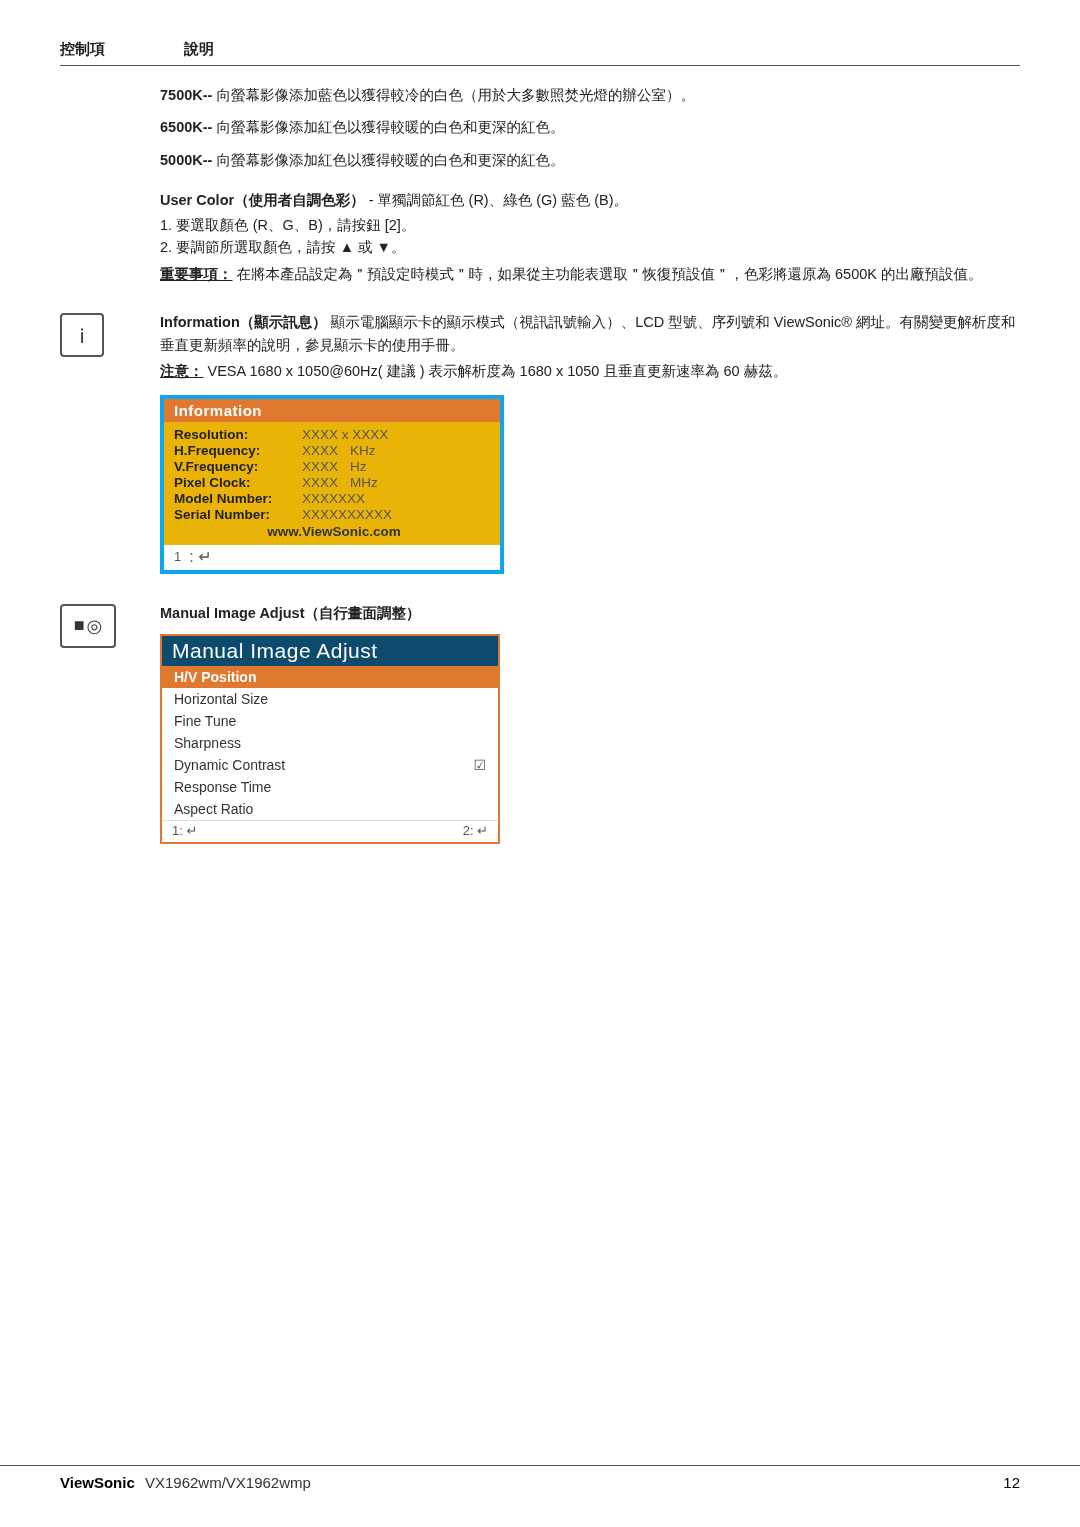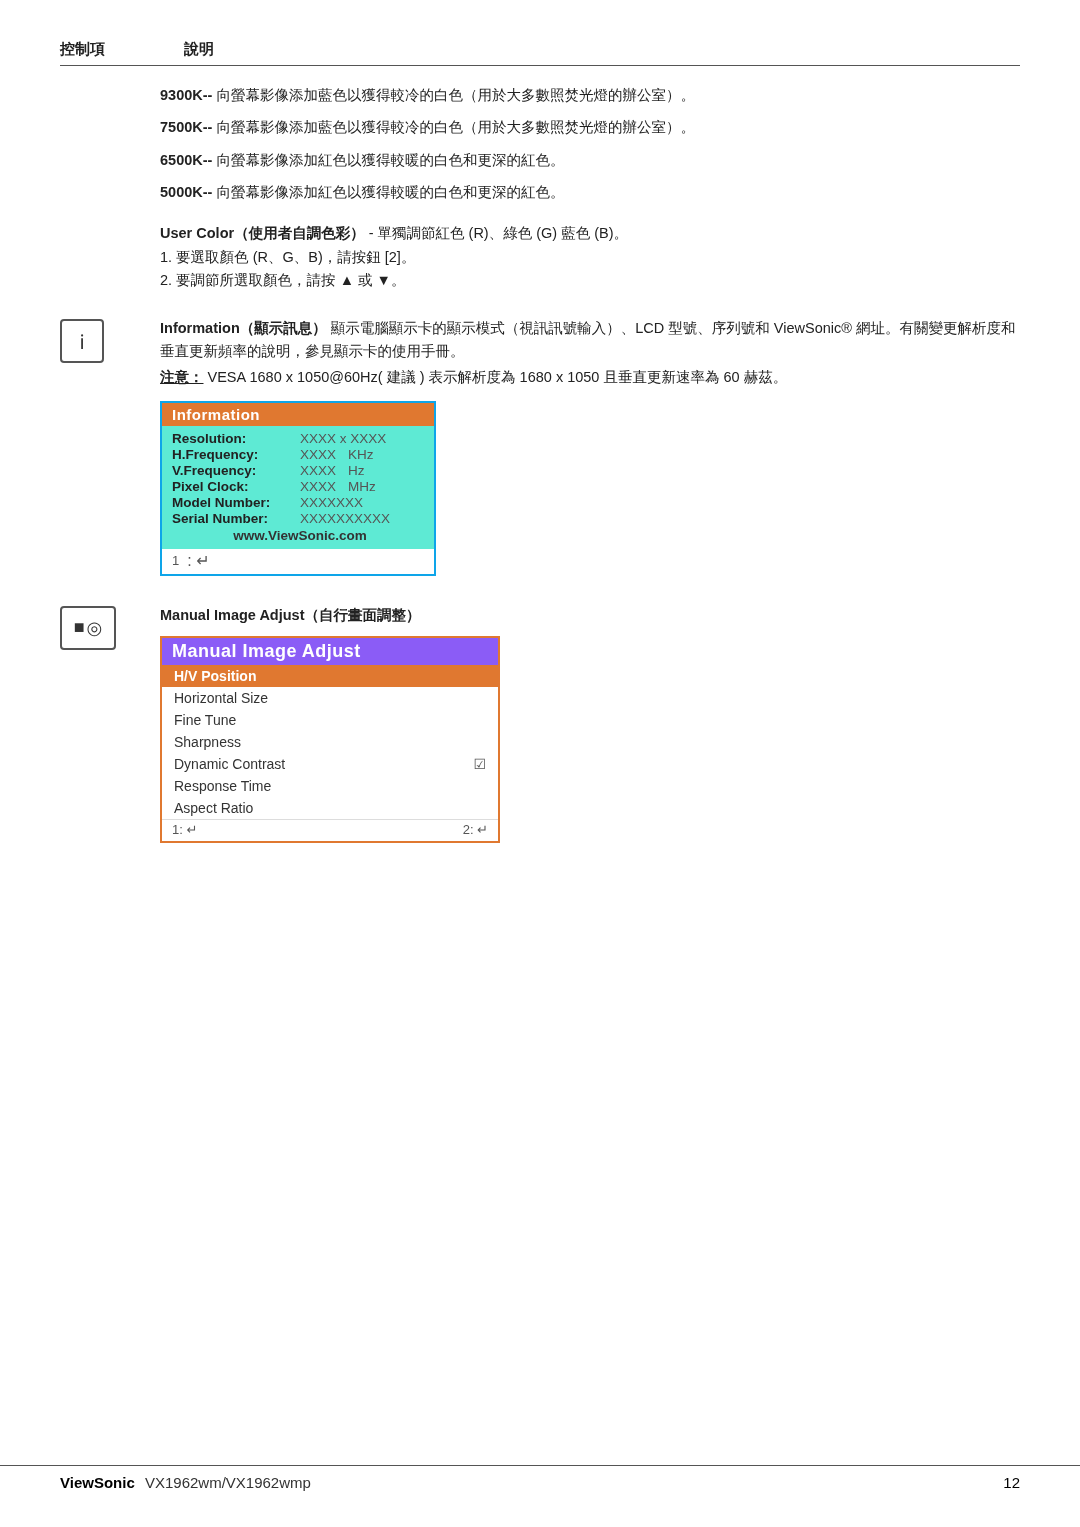--- a/index.html
+++ b/index.html
@@ -78,36 +78,36 @@
     .text-col {
       flex: 1;
     }
     .entry-body {
       font-size: 14.5px;
       line-height: 1.55;
     }
     .bold { font-weight: bold; }
     .underline { text-decoration: underline; }
     .info-box {
-      border: 2px solid #0ea5e9;
+      border: 4px solid #0ea5e9;
       margin-top: 10px;
-      width: 276px;
+      width: 344px;
       font-size: 13.5px;
     }
     .info-box-header {
       background: #e07830;
       color: #fff;
       font-weight: bold;
       font-size: 15px;
       padding: 3px 10px;
       letter-spacing: 0.5px;
     }
     .info-box-table {
       padding: 4px 6px 6px 10px;
-      background: #5eead4;
+      background: #eab308;
     }
     .info-row {
       display: flex;
       flex-direction: row;
       margin: 1px 0;
       gap: 8px;
     }
     .info-label {
       font-weight: bold;
       font-size: 13.5px;
@@ -137,24 +137,24 @@
       color: #555;
       gap: 6px;
     }
     .mia-box {
       border: 2px solid #e07830;
       margin-top: 10px;
       width: 340px;
       font-size: 13.5px;
     }
     .mia-header {
-      background: #8b5cf6;
+      background: #0c4a6e;
       color: #fff;
-      font-weight: bold;
-      font-size: 18px;
+      font-weight: normal;
+      font-size: 21px;
       padding: 3px 10px;
       letter-spacing: 0.5px;
     }
     .mia-row {
       padding: 3px 12px;
       font-size: 14px;
       background: #fff;
       color: #333;
     }
     .mia-row.highlighted {
@@ -218,29 +218,20 @@
 
 <div class="page">
 
   <div class="header-row">
     <span class="header-col1">控制項</span>
     <span class="header-col2">說明</span>
   </div>
 
   <div class="content-area">
 
-    <div class="entry-row">
-      <div class="no-icon"></div>
-      <div class="text-col">
-        <span class="entry-body">
-          <span class="bold">9300K--</span>
-          <span>向螢幕影像添加藍色以獲得較冷的白色（用於大多數照焚光燈的辦公室）。</span>
-        </span>
-      </div>
-    </div>
 
     <div class="entry-row">
       <div class="no-icon"></div>
       <div class="text-col">
         <span class="entry-body">
           <span class="bold">7500K--</span>
           <span>向螢幕影像添加藍色以獲得較冷的白色（用於大多數照焚光燈的辦公室）。</span>
         </span>
       </div>
     </div>
@@ -269,20 +260,24 @@
       <div class="no-icon"></div>
       <div class="text-col">
         <div class="entry-body">
           <span class="bold">User Color（使用者自調色彩）</span><span> - </span><span>單獨調節紅色 (R)、綠色 (G) 藍色 (B)。</span>
         </div>
         <div class="entry-body" style="margin-top:2px;">
           <span>1.  要選取顏色 (R、G、B)，請按鈕 [2]。</span>
         </div>
         <div class="entry-body">
           <span>2.  要調節所選取顏色，請按 ▲ 或 ▼。</span>
+        </div>
+        <div class="entry-body" style="margin-top:4px;">
+          <span class="bold underline">重要事項：</span>
+          <span>在將本產品設定為＂預設定時模式＂時，如果從主功能表選取＂恢復預設值＂，色彩將還原為 6500K 的出廠預設值。</span>
         </div>
       </div>
     </div>
 
     <div class="entry-row" style="margin-top:16px;">
       <div class="icon-col">
         <div class="icon-box">
           <span>ℹ</span>
         </div>
       </div>

